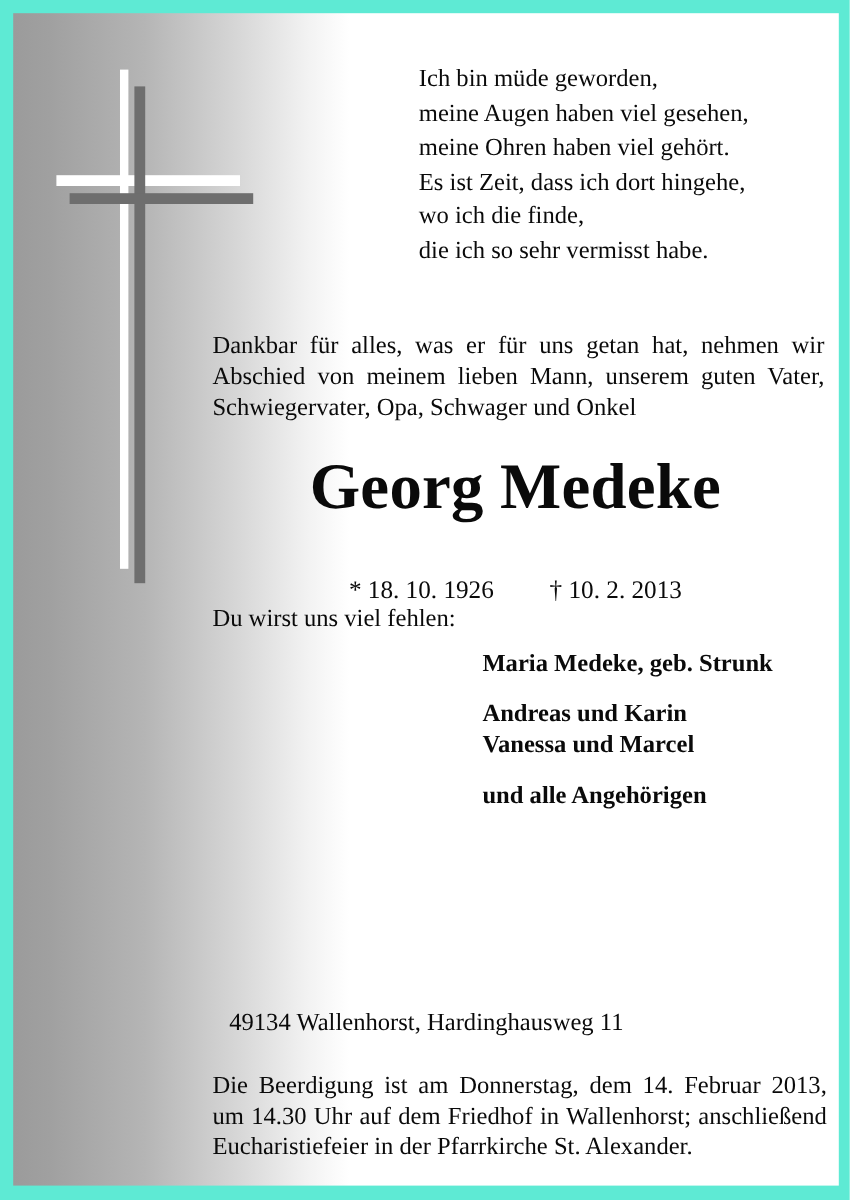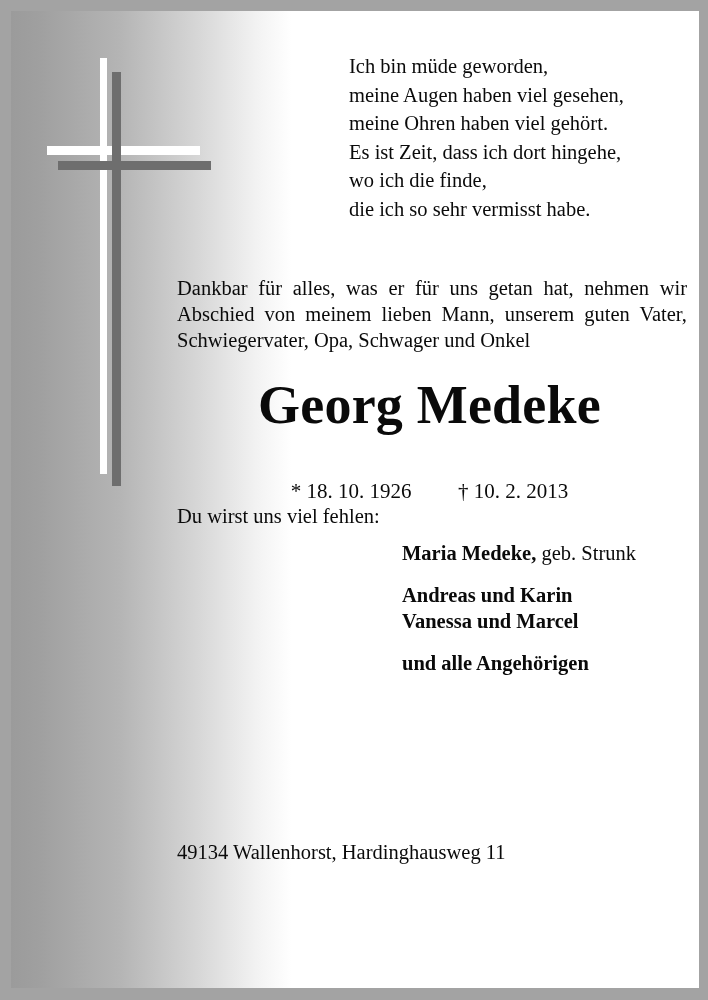--- a/index.html
+++ b/index.html
@@ -13,21 +13,21 @@
     overflow: hidden;
     font-family: "Liberation Serif", serif;
   }
 
   
   .notice {
     position: relative;
     width: 708px;
     height: 1000px;
     box-sizing: border-box;
-    background: #a3a3a3;
+    background: #5eead4;
     padding: 11px 9px 12px 11px;
   }
 
   
   .card {
     position: relative;
     width: 100%;
     height: 100%;
     box-sizing: border-box;
     background: linear-gradient(to right,
@@ -125,25 +125,25 @@
     position: absolute;
     left: 234px;
     top: 529px;
     width: 290px;
     font-size: 20.5px;
     font-weight: bold;
     line-height: 26.5px;
   }
   .family .group { margin-bottom: 15px; }
   .family .group:last-child { margin-bottom: 10px; }
-  .family .normal { font-weight: normal; margin-top: 12px; }
+  .family .normal { font-weight: bold; margin-top: 12px; }
 
   .address {
     position: absolute;
-    left: 9px;
+    left: 23px;
     top: 830px;
     font-size: 20.5px;
     text-align: center;
   }
 
   .funeral {
     position: absolute;
     left: 9px;
     top: 882px;
     width: 512px;
@@ -197,16 +197,17 @@
             <div><span>Andreas und Karin</span></div>
             <div><span>Vanessa und Marcel</span></div>
           </div>
           <div class="group">
             <div><span>und alle Angehörigen</span></div>
           </div>
         </div>
 
       <div class="address">49134 Wallenhorst, Hardinghausweg 11</div>
 
+      <div class="funeral">Die Beerdigung ist am Donnerstag, dem 14. Februar 2013, um 14.30 Uhr auf dem Friedhof in Wallenhorst; anschließend Eucharistiefeier in der Pfarrkirche St. Alexander.</div>
 
     </div>
   </div>
 </div>
 
 </body></html>

